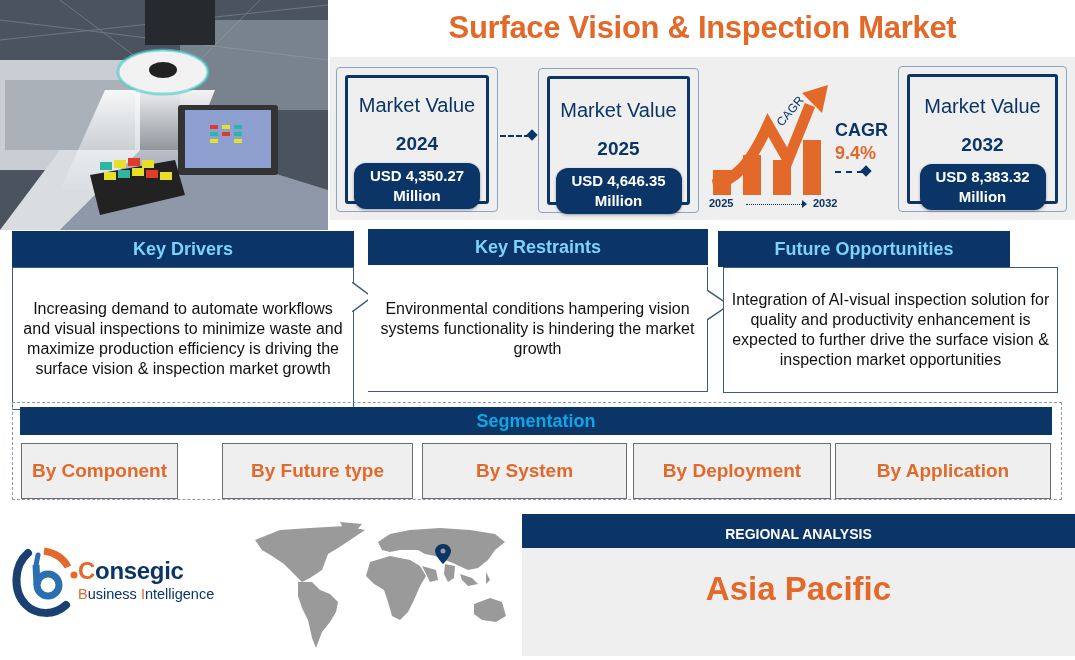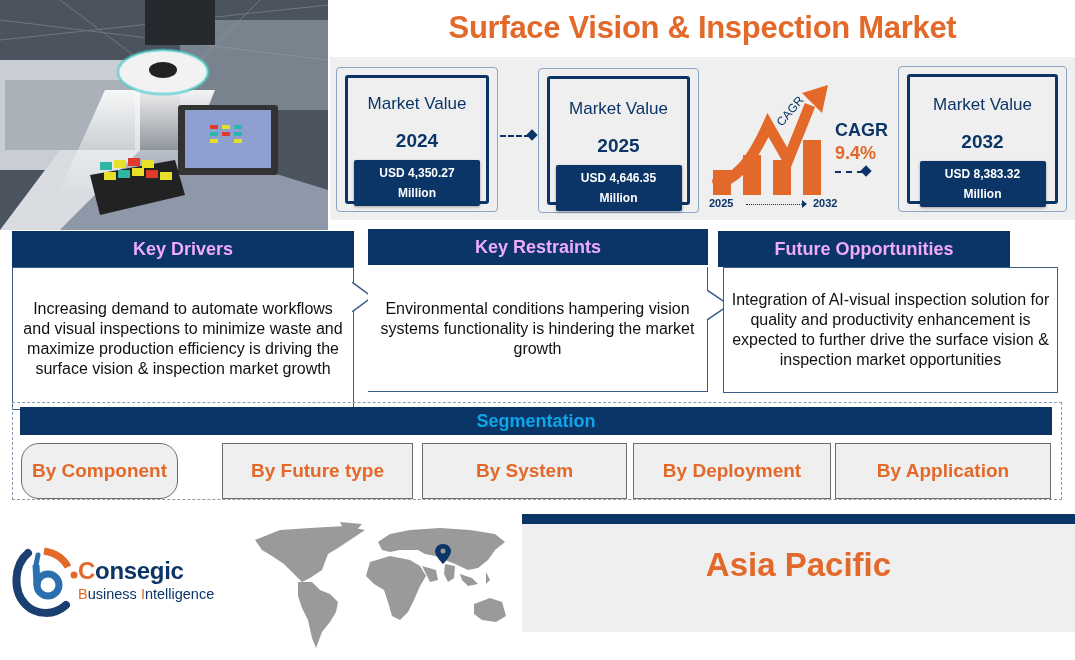--- a/index.html
+++ b/index.html
@@ -9,50 +9,50 @@
   .hero { position: absolute; left: 0; top: 0; width: 328px; height: 230px; overflow: hidden;
     background: linear-gradient(160deg, #2c3440 0%, #57606c 35%, #8a939d 60%, #4a525c 100%); }
   .hero svg { width: 100%; height: 100%; display: block; }
 
   .title { position: absolute; left: 330px; top: 10px; width: 745px; text-align: center; font-size: 31px; font-weight: bold; color: #e2692a; letter-spacing: -0.3px; }
 
   .stats-band { position: absolute; left: 330px; top: 57px; width: 745px; height: 163px; background: #efefef; }
 
   .mv-outer { position: absolute; border: 1.5px solid #8ba4c4; border-radius: 4px; background: #efefef; }
   .mv-inner { position: absolute; left: 8px; top: 7px; right: 8px; bottom: 7px; border: 3px solid #0a3566; border-radius: 3px; text-align: center; }
-  .mv-label { margin-top: 16px; font-size: 17px; color: #0a3566; }
+  .mv-label { margin-top: 16px; font-size: 20px; color: #0a3566; }
   .mv-year { font-size: 19px; font-weight: bold; color: #0a3566; margin-top: 16px; }
-  .mv-value { margin: 8px auto 0; width: 126px; background: #0a3566; color: #fff; font-weight: bold; font-size: 12px; line-height: 20px; padding: 3px 2px; border-radius: 2px; box-shadow: 0 1px 3px rgba(0,0,0,0.35); }
+  .mv-value { margin: 8px auto 0; width: 126px; background: #0a3566; color: #fff; font-weight: bold; font-size: 15px; line-height: 20px; padding: 3px 2px; border-radius: 12px; box-shadow: 0 1px 3px rgba(0,0,0,0.35); }
 
   .connector { position: absolute; height: 2px; border-top: 2px dashed #0a3566; }
   .diamond { position: absolute; width: 8px; height: 8px; background: #0a3566; transform: rotate(45deg); }
 
   .cagr-graphic { position: absolute; left: 710px; top: 85px; width: 120px; height: 125px; }
   .cagr-label { position: absolute; left: 835px; top: 120px; font-size: 18px; font-weight: bold; color: #0a3566; }
   .cagr-value { position: absolute; left: 835px; top: 143px; font-size: 18px; font-weight: bold; color: #e2692a; }
   .cagr-years { position: absolute; top: 197px; font-size: 11px; font-weight: bold; color: #0a3566; }
 
   
-  .panel-head { position: absolute; background: #0a3566; color: #f0abfc; font-weight: bold; font-size: 18px; text-align: center; line-height: 36px; height: 36px; }
+  .panel-head { position: absolute; background: #0a3566; color: #7dd3fc; font-weight: bold; font-size: 18px; text-align: center; line-height: 36px; height: 36px; }
   .panel-body { position: absolute; border: 1.5px solid #3a5c86; background: #fff; text-align: center; font-size: 16px; line-height: 20px; color: #111; display: flex; align-items: center; justify-content: center; padding: 0 6px; }
   .panel-body.noleft { border-left: none; }
 
   
   .seg-wrap { position: absolute; left: 12px; top: 402px; width: 1050px; height: 98px; border: 1.5px dashed #8a9bb0; }
   .seg-head { position: absolute; left: 20px; top: 407px; width: 1032px; height: 28px; background: #0a3566; color: #0ea5e9; font-weight: bold; font-size: 18px; line-height: 28px; text-align: center; }
   .seg-btn { position: absolute; top: 443px; height: 56px; background: #efefef; border: 1.5px solid #6d6d6d; color: #e2692a; font-weight: bold; font-size: 19px; display: flex; align-items: center; justify-content: center; }
   .logo-word { position: absolute; left: 78px; top: 557px; font-size: 24px; font-weight: bold; color: #0a3566; letter-spacing: -0.3px; }
   .logo-word .c { color: #e2692a; }
   .logo-sub { position: absolute; left: 78px; top: 586px; font-size: 14.5px; color: #0a3566; }
   .logo-sub .o { color: #e2692a; }
 
   .map { position: absolute; left: 250px; top: 520px; width: 265px; height: 135px; }
 
   .region-head { position: absolute; left: 522px; top: 514px; width: 553px; height: 38px; background: #0a3566; color: #fff; font-weight: bold; font-size: 14px; line-height: 40px; text-align: center; }
-  .region-body { position: absolute; left: 522px; top: 524px; width: 553px; height: 108px; background: #efefef; text-align: center; }
+  .region-body { position: absolute; left: 522px; top: 548px; width: 553px; height: 108px; background: #efefef; text-align: center; }
   .region-name { margin-top: 22px; font-size: 33px; font-weight: bold; color: #e2692a; }
   .region-desc { margin-top: 4px; font-size: 17.5px; color: #0a3566; }
 </style>
 </head>
 <body>
 
 <div class="hero">
   <svg viewBox="0 0 328 230">
     <defs>
       <linearGradient id="beam" x1="0" y1="0" x2="0" y2="1">
@@ -183,21 +183,21 @@
   <polyline points="0,0 22,15 0,30" fill="#fff" stroke="#3a5c86" stroke-width="1.5"></polyline>
 </svg>
 
 <div class="panel-head" style="left:718px; top:231px; width:292px;">Future Opportunities</div>
 <div class="panel-body" style="left:723px; top:267px; width:335px; height:126px;">
   <span>Integration of AI-visual inspection solution for quality and productivity enhancement is expected to further drive the surface vision &amp; inspection market opportunities</span>
 </div>
 
 <div class="seg-wrap"></div>
 <div class="seg-head">Segmentation</div>
-<div class="seg-btn" style="left:21px; top:443px; width:157px;border-radius:18px;">By Component</div>
+<div class="seg-btn" style="left:21px; top:443px; width:157px;">By Component</div>
 <div class="seg-btn" style="left:222px; width:191px;">By Future type</div>
 <div class="seg-btn" style="left:422px; width:205px;">By System</div>
 <div class="seg-btn" style="left:633px; width:198px;">By Deployment</div>
 <div class="seg-btn" style="left:835px; width:216px;">By Application</div>
 
 <svg style="position:absolute; left:10px; top:543px; width:68px; height:76px;" viewBox="0 0 68 76">
   <path d="M18,10 C4,22 2,48 16,62 C26,72 44,73 56,62" fill="none" stroke="#1a3f70" stroke-width="8" stroke-linecap="round"></path>
   <path d="M28,12 L26,22" stroke="#2a6fb0" stroke-width="5" stroke-linecap="round"></path>
   <path d="M34,8 C46,10 54,16 58,24" fill="none" stroke="#e2692a" stroke-width="7"></path>
   <circle cx="64" cy="32" r="3.5" fill="#e2692a"></circle>

